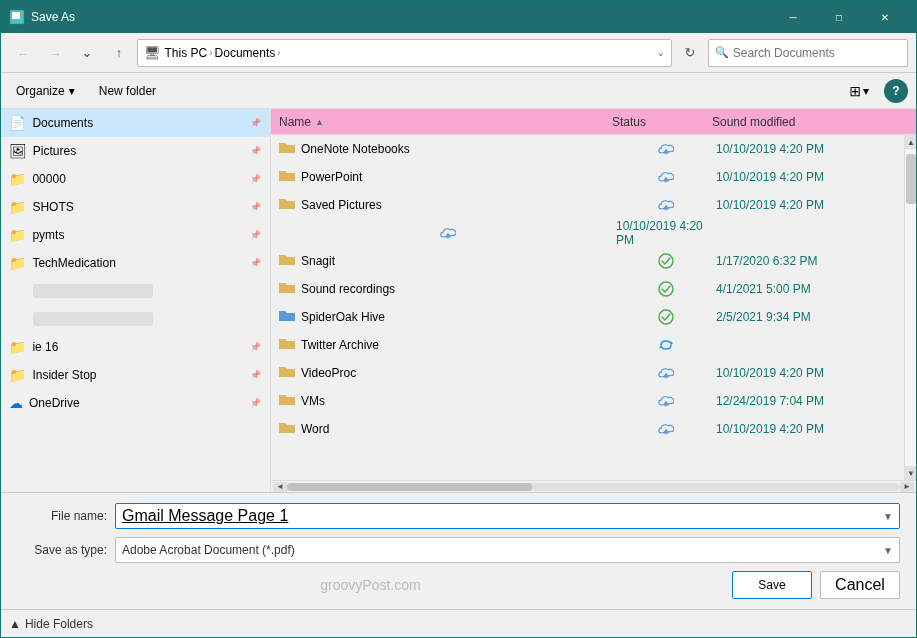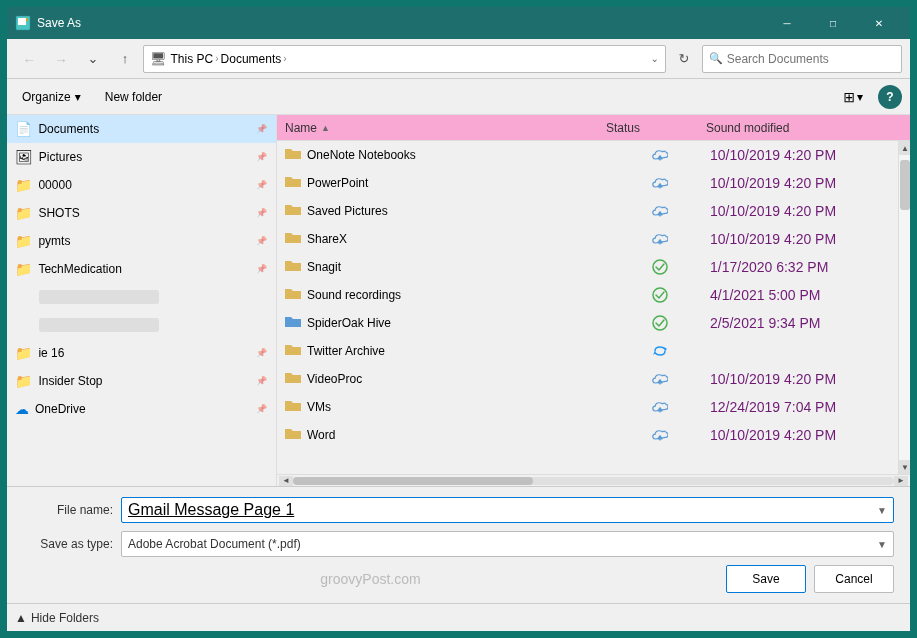--- a/index.html
+++ b/index.html
@@ -11,21 +11,21 @@
       align-items: center;
       justify-content: center;
       width: 917px;
       height: 638px;
       overflow: hidden;
     }
     .dialog {
       width: 917px;
       height: 638px;
       background: #f0f0f0;
-      border: 7px solid #0f766e;
+      border: 1px solid #0f766e;
       display: flex;
       flex-direction: column;
       box-shadow: 2px 2px 10px rgba(0,0,0,0.4);
     }
     
     .titlebar {
       background: #1e6e6e;
       color: white;
       height: 32px;
       display: flex;
@@ -273,21 +273,21 @@
       border-bottom: 1px solid transparent;
     }
     .file-name-cell {
       display: flex;
       align-items: center;
       gap: 6px;
       font-size: 12px;
     }
     .folder-icon-blue { color: #5b9bd5; font-size: 14px; }
     .status-icon { font-size: 13px; display: flex; align-items: center; justify-content: center; }
-    .date-cell { font-size: 14px; color: #701a75; }
+    .date-cell { font-size: 12px; color: #0f766e; }
 
     
     .h-scrollbar {
       height: 12px;
       background: #f0f0f0;
       border-top: 1px solid #ddd;
       display: flex;
       align-items: center;
       padding: 0 2px;
       flex-shrink: 0;
@@ -387,21 +387,21 @@
       align-items: center;
       justify-content: center;
       color: #000;
     }
     .cancel-btn {
       width: 80px;
       height: 28px;
       background: white;
       border: 1px solid #bbb;
       border-radius: 2px;
-      font-size: 12px;
+      font-size: 16px;
       cursor: pointer;
       display: flex;
       align-items: center;
       justify-content: center;
     }
 
     
     .hide-folders-bar {
       background: #f0f0f0;
       height: 28px;
@@ -630,26 +630,20 @@
               </div>
               <div class="status-icon">
                 <svg width="16" height="12" viewBox="0 0 20 14">
       <path d="M4,12 Q1,12 1,9 Q1,6 4,6 Q4,3 7,2 Q10,1 13,3 Q16,1 18,4 Q20,4 20,7 Q20,10 17,10 Z" fill="none" stroke="#5b9bd5" stroke-width="1.5"></path>
       <path d="M7,12 L13,12 M10,8 L10,14 M7,12 L10,8 L13,12" fill="none" stroke="#5b9bd5" stroke-width="1.5"></path>
     </svg>
               </div>
               <div class="date-cell">10/10/2019 4:20 PM</div>
             </div>
             <div class="file-row">
-              <div class="file-name-cell">
-                <span><svg width="16" height="14" viewBox="0 0 16 14">
-      <path d="M0,3 L0,13 L16,13 L16,5 L8,5 L6,3 Z" fill="#dcb85a"></path>
-    </svg></span>
-                <span style="font-size: 12px;">ShareX</span>
-              </div>
               <div class="status-icon">
                 <svg width="16" height="12" viewBox="0 0 20 14">
       <path d="M4,12 Q1,12 1,9 Q1,6 4,6 Q4,3 7,2 Q10,1 13,3 Q16,1 18,4 Q20,4 20,7 Q20,10 17,10 Z" fill="none" stroke="#5b9bd5" stroke-width="1.5"></path>
       <path d="M7,12 L13,12 M10,8 L10,14 M7,12 L10,8 L13,12" fill="none" stroke="#5b9bd5" stroke-width="1.5"></path>
     </svg>
               </div>
               <div class="date-cell">10/10/2019 4:20 PM</div>
             </div>
             <div class="file-row">
               <div class="file-name-cell">

